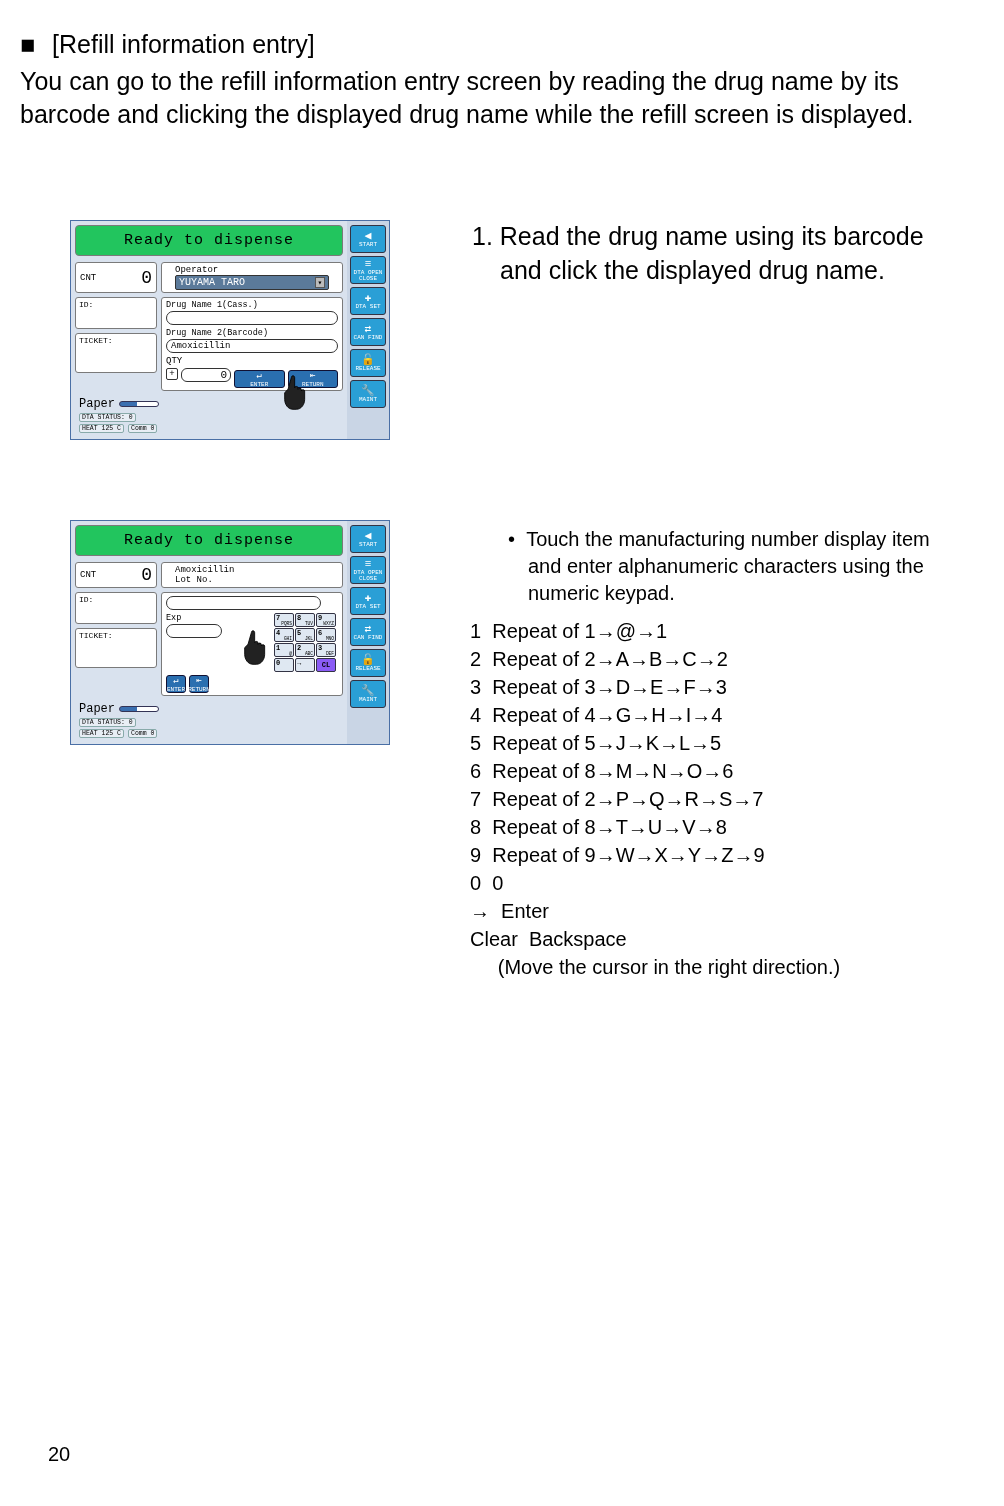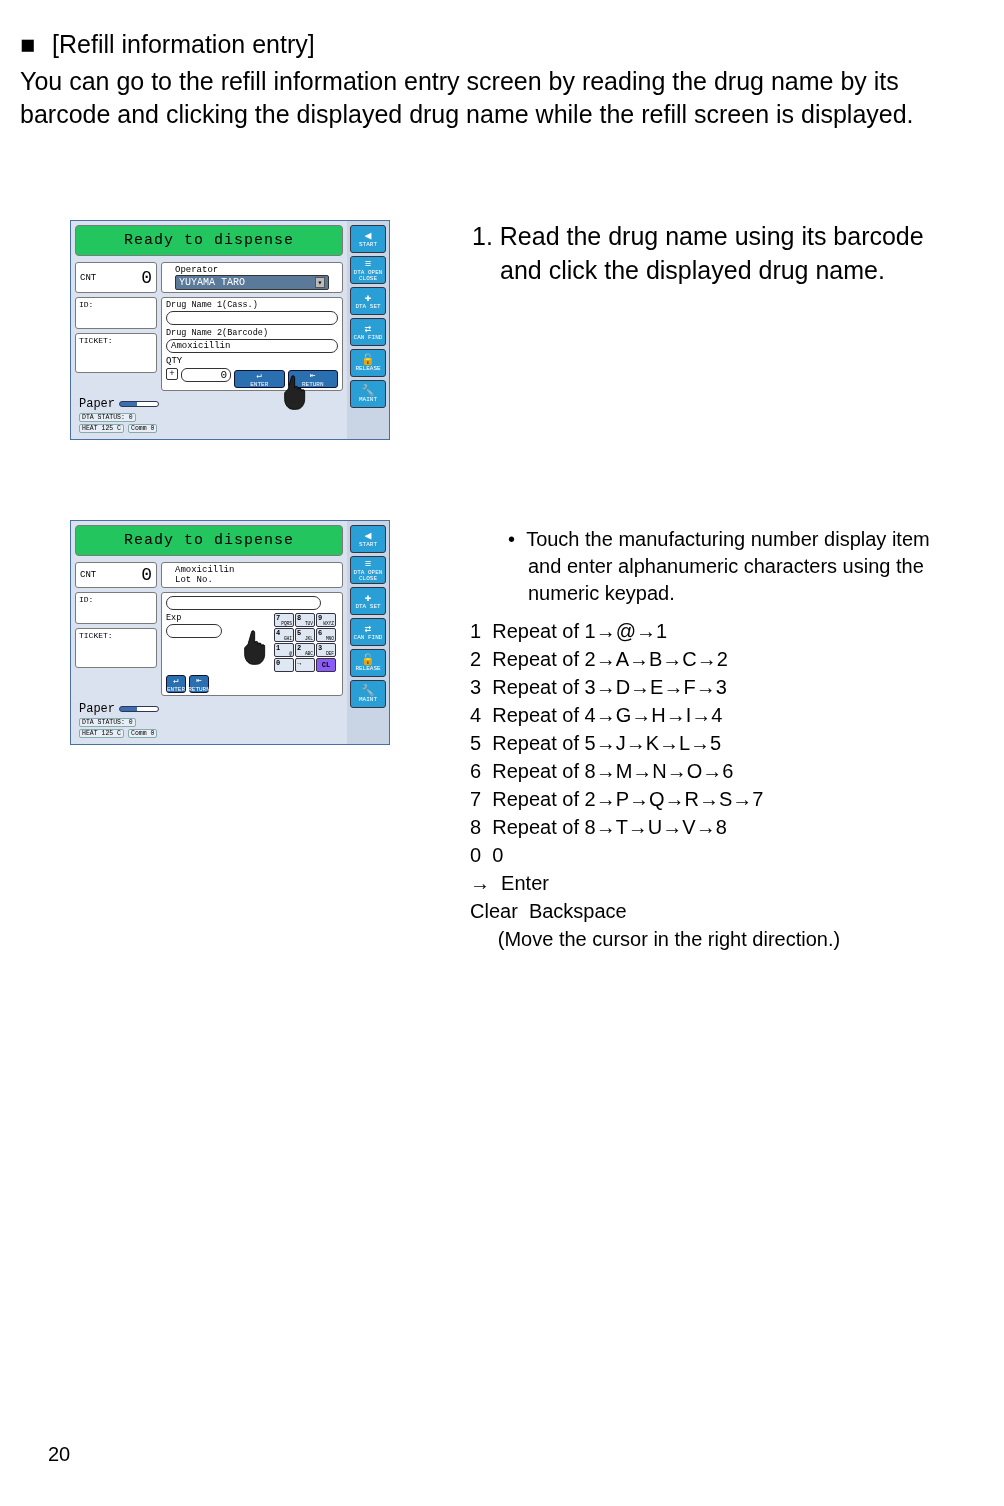--- a/index.html
+++ b/index.html
@@ -440,20 +440,21 @@
     <div class="sub-bullet">•&nbsp;&nbsp;<span>Touch the manufacturing number display item and enter alphanumeric characters using the numeric keypad.</span></div>
     <div class="keymap" id="keymap-list">
         <div>1  Repeat of 1→@→1</div>
         <div>2  Repeat of 2→A→B→C→2</div>
         <div>3  Repeat of 3→D→E→F→3</div>
         <div>4  Repeat of 4→G→H→I→4</div>
         <div>5  Repeat of 5→J→K→L→5</div>
         <div>6  Repeat of 8→M→N→O→6</div>
         <div>7  Repeat of 2→P→Q→R→S→7</div>
         <div>8  Repeat of 8→T→U→V→8</div>
+        <div>9  Repeat of 9→W→X→Y→Z→9</div>
         <div>0  0</div>
         <div>→  Enter</div>
         <div>Clear  Backspace</div>
         <div>     (Move the cursor in the right direction.)</div>
       </div>
   </div>
 </div>
 
 <div class="page-num">20</div>
 

